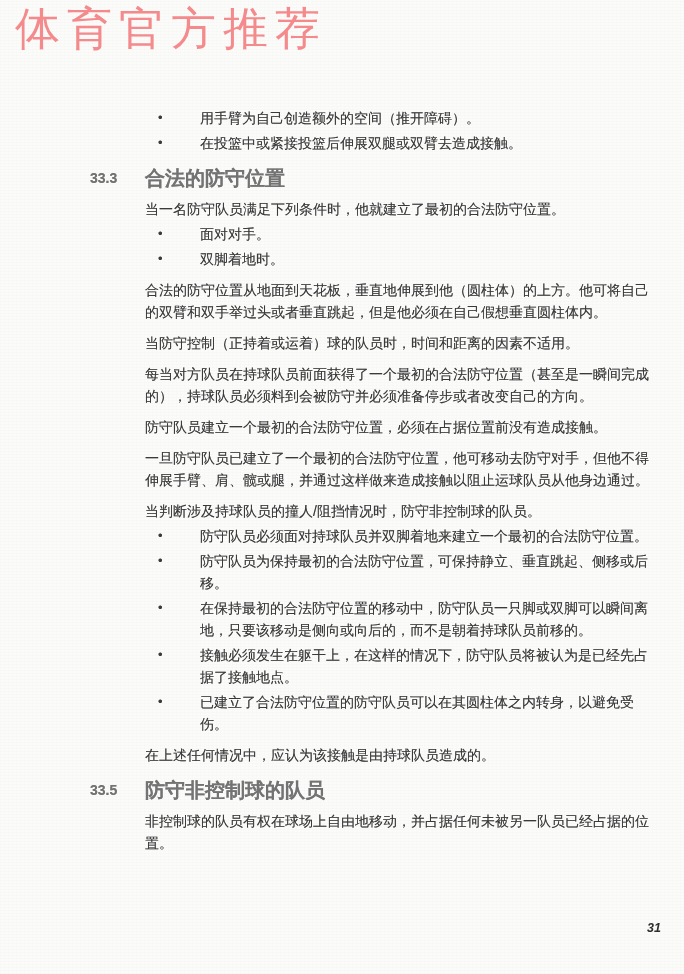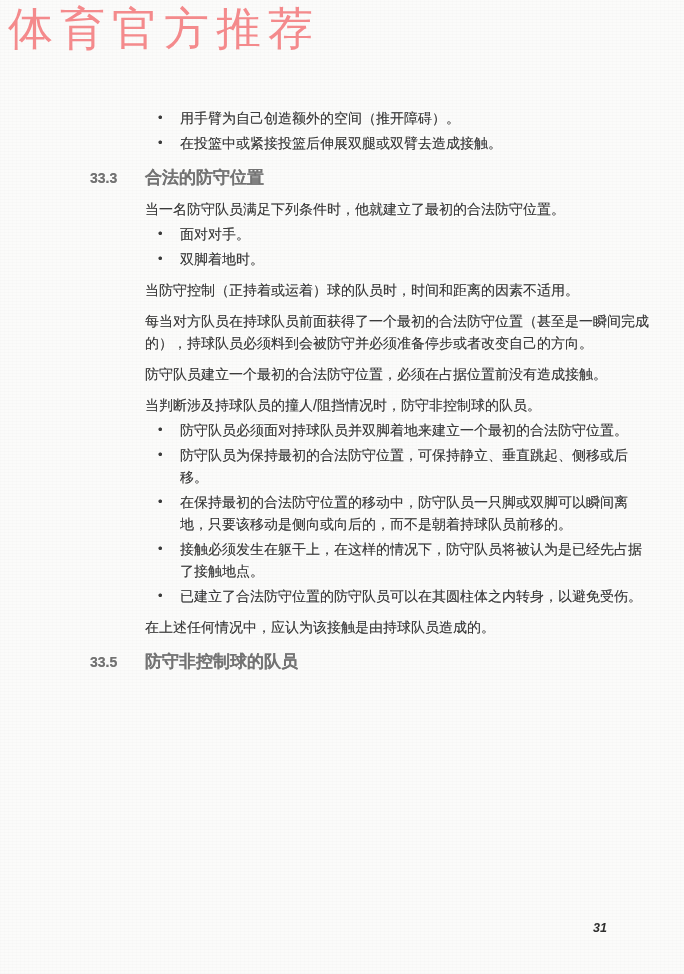--- a/index.html
+++ b/index.html
@@ -20,21 +20,21 @@
     position: absolute;
     inset: 0;
     background:
       repeating-linear-gradient(0deg, rgba(0,0,0,0.012) 0 1px, transparent 1px 3px),
       repeating-linear-gradient(90deg, rgba(0,0,0,0.008) 0 1px, transparent 1px 4px);
     pointer-events: none;
   }
   .watermark {
     position: absolute;
     top: 0px;
-    left: 8px;
+    left: 15px;
     font-family: "Liberation Serif", "DejaVu Serif", serif;
     font-size: 45px;
     line-height: 58px;
     letter-spacing: 7px;
     font-weight: 400;
     white-space: nowrap;
   }
   .content {
     position: absolute;
     left: 90px;
@@ -57,38 +57,39 @@
   }
   .bullet-row .dot {
     flex: 0 0 35px;
     padding-left: 13px;
     box-sizing: border-box;
     font-size: 13px;
   }
   .bullet-row .btext {
     flex: 1 1 auto;
     width: 470px;
+    margin-left: 20px;
   }
   .heading-row {
     display: flex;
     margin: 13px 0 9px 0;
     font-weight: bold;
     color: #737373;
   }
   .heading-row .num {
     flex: 0 0 55px;
   }
   .heading-row .htitle {
     flex: 1 1 auto;
-    font-size: 17px;
+    font-size: 20px;
   }
   .page-number {
     position: absolute;
     top: 921px;
-    left: 593px;
+    left: 647px;
     font-size: 12.5px;
     font-weight: bold;
     font-style: italic;
     color: #2f2f2f;
   }
 </style>
 </head>
 <body style="background: rgb(251, 251, 250);">
 
 <div class="watermark" style="color: rgb(244, 138, 140);">体育官方推荐</div>
@@ -108,23 +109,25 @@
     </div>
     <div class="block para">当一名防守队员满足下列条件时，他就建立了最初的合法防守位置。</div>
     <div class="block bullet-row">
       <span class="dot">•</span>
       <span class="btext">面对对手。</span>
     </div>
     <div class="block bullet-row">
       <span class="dot">•</span>
       <span class="btext">双脚着地时。</span>
     </div>
+    <div class="block para">合法的防守位置从地面到天花板，垂直地伸展到他（圆柱体）的上方。他可将自己的双臂和双手举过头或者垂直跳起，但是他必须在自己假想垂直圆柱体内。</div>
     <div class="block para">当防守控制（正持着或运着）球的队员时，时间和距离的因素不适用。</div>
     <div class="block para">每当对方队员在持球队员前面获得了一个最初的合法防守位置（甚至是一瞬间完成的），持球队员必须料到会被防守并必须准备停步或者改变自己的方向。</div>
     <div class="block para">防守队员建立一个最初的合法防守位置，必须在占据位置前没有造成接触。</div>
+    <div class="block para">一旦防守队员已建立了一个最初的合法防守位置，他可移动去防守对手，但他不得伸展手臂、肩、髋或腿，并通过这样做来造成接触以阻止运球队员从他身边通过。</div>
     <div class="block para">当判断涉及持球队员的撞人/阻挡情况时，防守非控制球的队员。</div>
     <div class="block bullet-row">
       <span class="dot">•</span>
       <span class="btext">防守队员必须面对持球队员并双脚着地来建立一个最初的合法防守位置。</span>
     </div>
     <div class="block bullet-row">
       <span class="dot">•</span>
       <span class="btext">防守队员为保持最初的合法防守位置，可保持静立、垂直跳起、侧移或后移。</span>
     </div>
     <div class="block bullet-row">
@@ -137,15 +140,16 @@
     </div>
     <div class="block bullet-row">
       <span class="dot">•</span>
       <span class="btext">已建立了合法防守位置的防守队员可以在其圆柱体之内转身，以避免受伤。</span>
     </div>
     <div class="block para">在上述任何情况中，应认为该接触是由持球队员造成的。</div>
     <div class="block heading-row">
       <span class="num">33.5</span>
       <span class="htitle">防守非控制球的队员</span>
     </div>
+    <div class="block para">非控制球的队员有权在球场上自由地移动，并占据任何未被另一队员已经占据的位置。</div>
   </main>
 
 <div class="page-number">31</div>
 
 </body></html>

